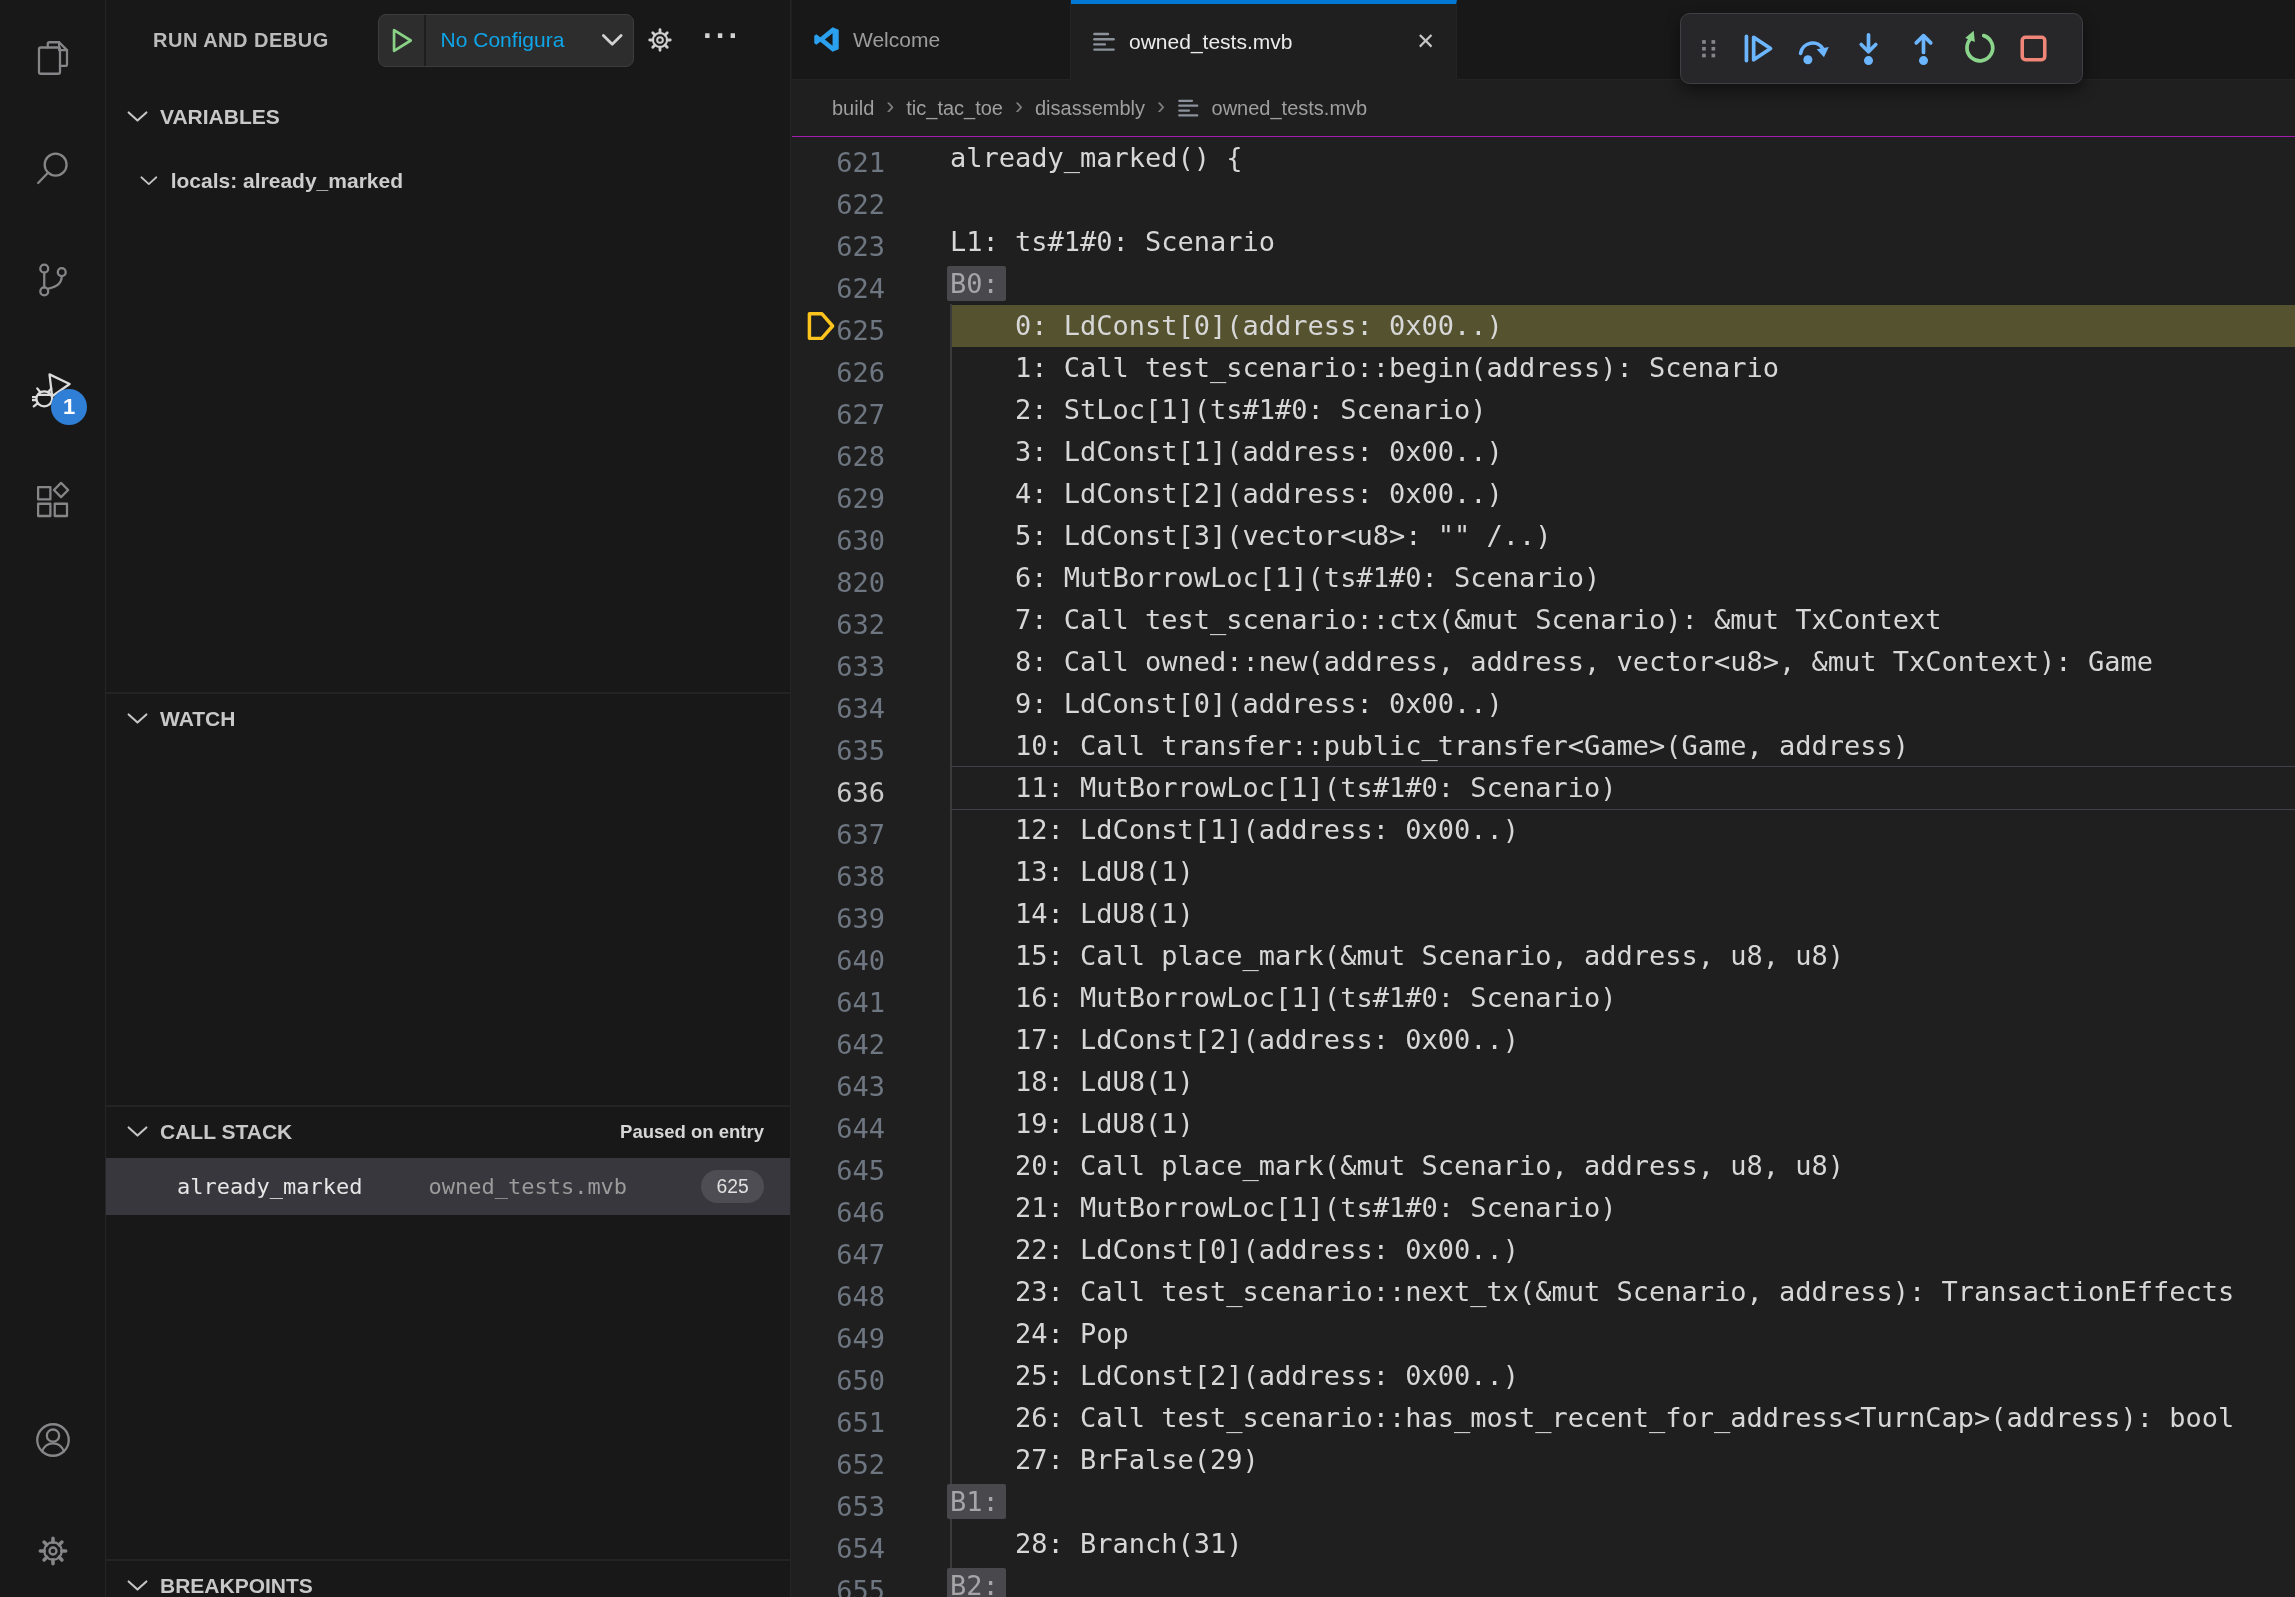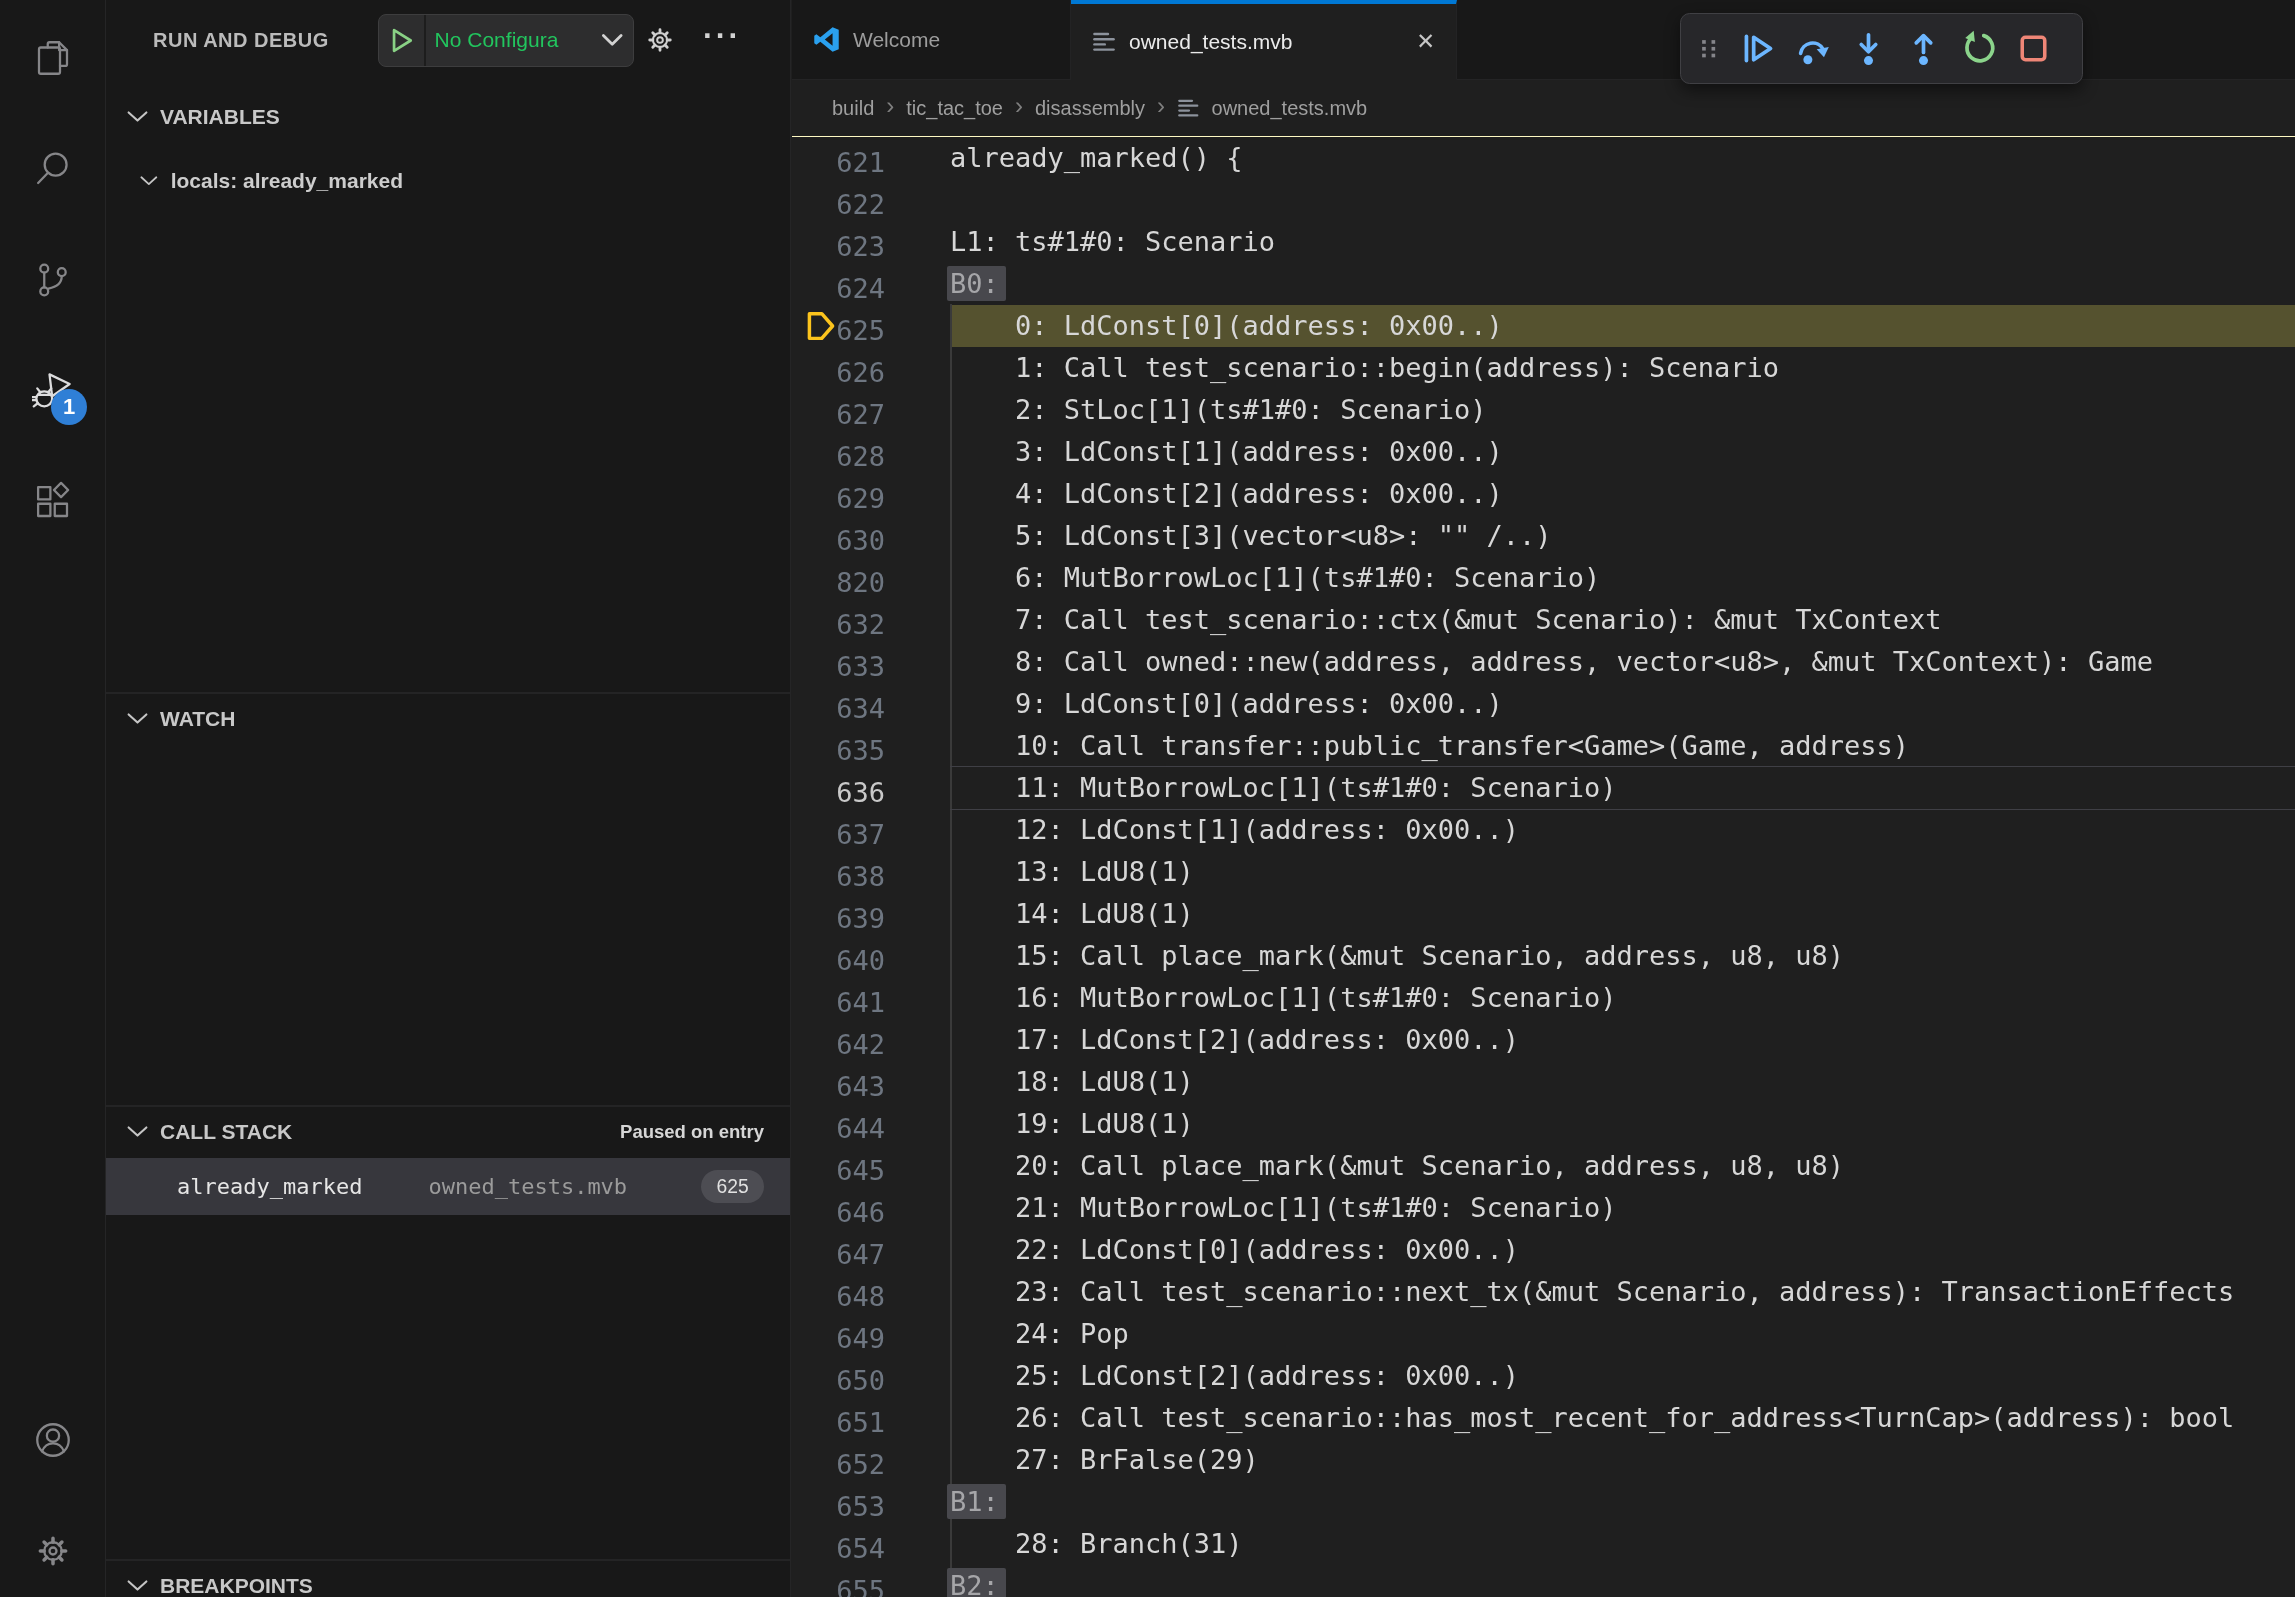--- a/index.html
+++ b/index.html
@@ -16,21 +16,21 @@
           color:#ffffff;font-size:22px;font-weight:bold;display:flex;align-items:center;justify-content:center}
 
   
   .sbar{position:absolute;left:106px;top:0;width:684px;bottom:0;background:#181818;border-right:1.6px solid #252526;z-index:5}
   .view-title{position:absolute;left:47px;top:0;height:80px;display:flex;align-items:center;
               font-size:20px;font-weight:bold;letter-spacing:0.5px;color:#bbbbbb}
   .cfg{position:absolute;left:272px;top:13.7px;width:256px;height:53px;background:#2d2d2e;border:0.8px solid #3d3d3e;
        border-radius:8px;display:flex;align-items:center;box-sizing:border-box;cursor:pointer}
   .cfg-play{width:45px;display:flex;justify-content:center;align-items:center}
   .cfg-divider{width:1.6px;align-self:stretch;background:#1d1d1d}
-  .cfg-label{flex:1;padding-left:9px;font-size:21px;color:#22c55e;white-space:nowrap;overflow:hidden}
+  .cfg-label{flex:1;padding-left:15px;font-size:21px;color:#0ea5e9;white-space:nowrap;overflow:hidden}
   .cfg-chev{padding-right:9.7px}
   .ttl-gear{position:absolute;left:537px;top:22.5px;cursor:pointer}
   .ttl-more{position:absolute;left:597px;top:17.7px;font-size:31px;font-weight:bold;color:#d2d2d2;letter-spacing:2.4px;cursor:pointer}
 
   .sec-sep{position:absolute;left:0;right:0;height:1.6px;background:#242425}
   .shead{position:absolute;left:0;right:0;height:43px;display:flex;align-items:center;gap:12px;padding-left:21px;
          box-sizing:border-box;font-size:21px;font-weight:bold;color:#c8c8c8;cursor:pointer}
   .shead .status{margin-left:auto;margin-right:26px;font-size:18.5px;color:#d6d6d6}
   .tree-row{position:absolute;left:0;right:0;height:40px;display:flex;align-items:center;gap:13px;padding-left:34px;
             box-sizing:border-box;font-size:21px;font-weight:bold;color:#cdcdcd;cursor:pointer}
@@ -38,21 +38,21 @@
 
   .frames{position:absolute;left:0;right:0;top:1158px}
   .frame{height:57px;background:#37373d;display:flex;align-items:center;padding:0 26px 0 71px;
          font-family:"DejaVu Sans Mono",monospace;font-size:22px;cursor:pointer}
   .fname{color:#e6e6e6}
   .ffile{color:#9b9b9b;margin-left:66px}
   .fline{margin-left:auto;background:#4d4d53;color:#e2e2e2;font-family:"Liberation Sans",sans-serif;
          font-size:19.3px;padding:5.6px 15.3px;border-radius:19.3px}
 
   
-  .editor{position:absolute;left:792px;top:0;right:0;bottom:0;background:#fef9c3}
+  .editor{position:absolute;left:792px;top:0;right:0;bottom:0;background:#a21caf}
   .tabbar{position:absolute;top:0;left:0;right:0;height:80px;background:#181818;display:flex}
   .tab{box-sizing:border-box;height:100%;display:flex;align-items:center;gap:13px;padding:0 21px;
        border-right:1.6px solid #232324;border-bottom:1.6px solid #242425;font-size:21px;color:#9d9d9d;cursor:pointer}
   .tab.welcome{width:279px}
   .tab.active{width:386px;background:#1f1f1f;border-bottom:1.6px solid #1f1f1f;border-top:4px solid #0078d4;color:#ebebeb}
   .tab-fill{flex:1;border-bottom:1.6px solid #242425}
   .tab-close{margin-left:auto;font-size:22.5px;color:#c6c6c6;cursor:pointer}
 
   .breadcrumbs{position:absolute;top:80px;left:0;right:0;height:56px;background:#1f1f1f;display:flex;
                align-items:center;gap:12px;padding-left:40px;font-size:20px;color:#9f9f9f}

